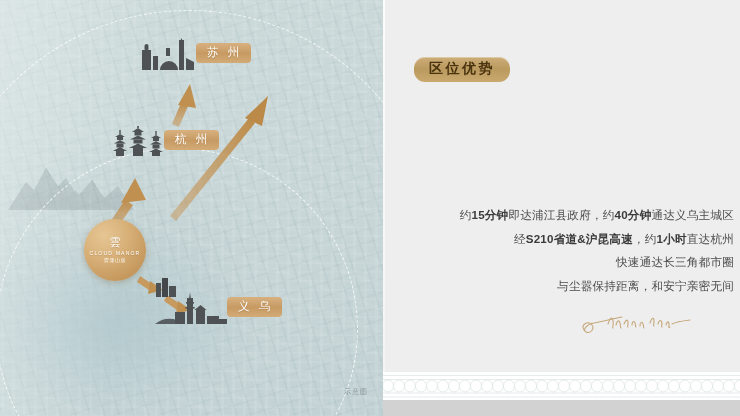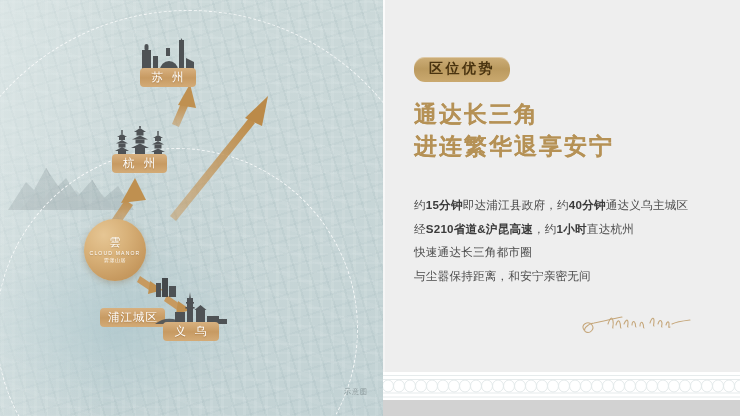--- a/index.html
+++ b/index.html
@@ -51,21 +51,21 @@
     position:absolute;border-radius:50%;
     border:1px dashed rgba(255,255,255,.85);
   }
   #ring-inner{left:-4px;top:148px;width:360px;height:360px;}
   #ring-outer{left:-62px;top:10px;width:500px;height:500px;border-color:rgba(255,255,255,.75);}
 
   
   #arrows{position:absolute;left:0;top:0;width:383px;height:416px;}
 
   
-  .city{position:absolute;display:flex;flex-direction:column;align-items:center;}
+  .city{position:absolute;display:flex;flex-direction:row;align-items:center;}
   .sky{display:block;}
   .sky path,.sky rect,.sky polygon,.sky circle{fill:#4e5255;}
   .plate{
     margin-top:-2px;
     background:linear-gradient(180deg,#d8b180 0%,#c79a62 52%,#d3ab77 100%);
     color:#fff;font-size:11.5px;letter-spacing:3px;
     padding:2px 9px 3px 11px;border-radius:4px;
     font-family:"Liberation Sans","DejaVu Sans",sans-serif;
     text-shadow:0 1px 1px rgba(120,80,35,.35);
     white-space:nowrap;line-height:1.25;
@@ -112,22 +112,22 @@
   }
   #headline{
     position:absolute;left:31px;top:99px;width:310px;
     font-family:"Liberation Serif","DejaVu Serif",serif;
     font-size:23px;line-height:1.38;letter-spacing:2px;font-weight:bold;
     background:linear-gradient(100deg,#b08e53 0%,#c6a570 40%,#b5904f 100%);
     -webkit-background-clip:text;background-clip:text;color:#b59155;
   }
   #headline .hl{display:block;white-space:nowrap;}
   #body-copy{
-    position:absolute;left:31px;top:193px;width:320px;
-    color:#4c4c4c;font-size:11.6px;line-height:2.03;letter-spacing:.2px;
+    position:absolute;left:31px;top:203px;width:320px;
+    color:#4c4c4c;font-size:11.6px;line-height:2.03;letter-spacing:.2px;text-align:right;
   }
   #body-copy .ln{display:block;white-space:nowrap;}
   #body-copy b{font-weight:bold;color:#3b3b3b;}
   #signature{
     position:absolute;left:195px;top:306px;width:120px;height:34px;opacity:.95;
   }
 
   
   #lattice{
     position:absolute;left:0;bottom:16px;width:357px;height:28px;
@@ -241,24 +241,20 @@
           <path d="M44 15 l-6 3.5 h12 z"></path>
             <rect x="40.5" y="18.5" width="7" height="4"></rect>
           <path d="M44 22.5 l-7 3.5 h14 z"></path>
             <rect x="40" y="26" width="8" height="4"></rect>
           <rect x="43.3" y="5" width="1.4" height="4"></rect>
         </g>
       </svg>
       <div class="plate">杭 州</div>
     </div>
 
-    <div class="city" id="city-pujiang">
-      <svg class="sky" width="26" height="18" viewBox="0 0 26 18" style="opacity:0"></svg>
-      <div class="plate tight">浦江城区</div>
-    </div>
 
     <svg style="position:absolute;left:155px;top:277px;" width="22" height="20" viewBox="0 0 22 20">
       <rect x="1" y="6" width="5" height="14" fill="#4e5255"></rect>
       <rect x="7" y="1" width="6" height="19" fill="#44484b"></rect>
       <rect x="14" y="9" width="7" height="11" fill="#4e5255"></rect>
     </svg>
 
     <div class="city" id="city-yiwu">
       <svg class="sky" width="72" height="32" viewBox="0 0 72 32">
         <path d="M0 32 q10 -8 22 -4 l0 4 z" opacity=".9"></path>
@@ -282,24 +278,20 @@
     </div>
 
     <div id="map-note">示意图</div>
   </div>
 
   <div id="content-panel">
     <div id="panel-edge"></div>
 
     <div id="badge-heading">区位优势</div>
 
-    <div id="headline">
-      <span class="hl">通达长三角</span>
-      <span class="hl">进连繁华退享安宁</span>
-    </div>
 
     <div id="body-copy">
       <span class="ln"><span>约</span><b>15分钟</b><span>即达浦江县政府，约</span><b>40分钟</b><span>通达义乌主城区</span></span>
       <span class="ln"><span>经</span><b>S210省道&amp;沪昆高速</b><span>，约</span><b>1小时</b><span>直达杭州</span></span>
       <span class="ln">快速通达长三角都市圈</span>
       <span class="ln">与尘嚣保持距离，和安宁亲密无间</span>
     </div>
 
     <svg id="signature" viewBox="0 0 120 34">
       <g fill="none" stroke="#c5a madeup"></g>

